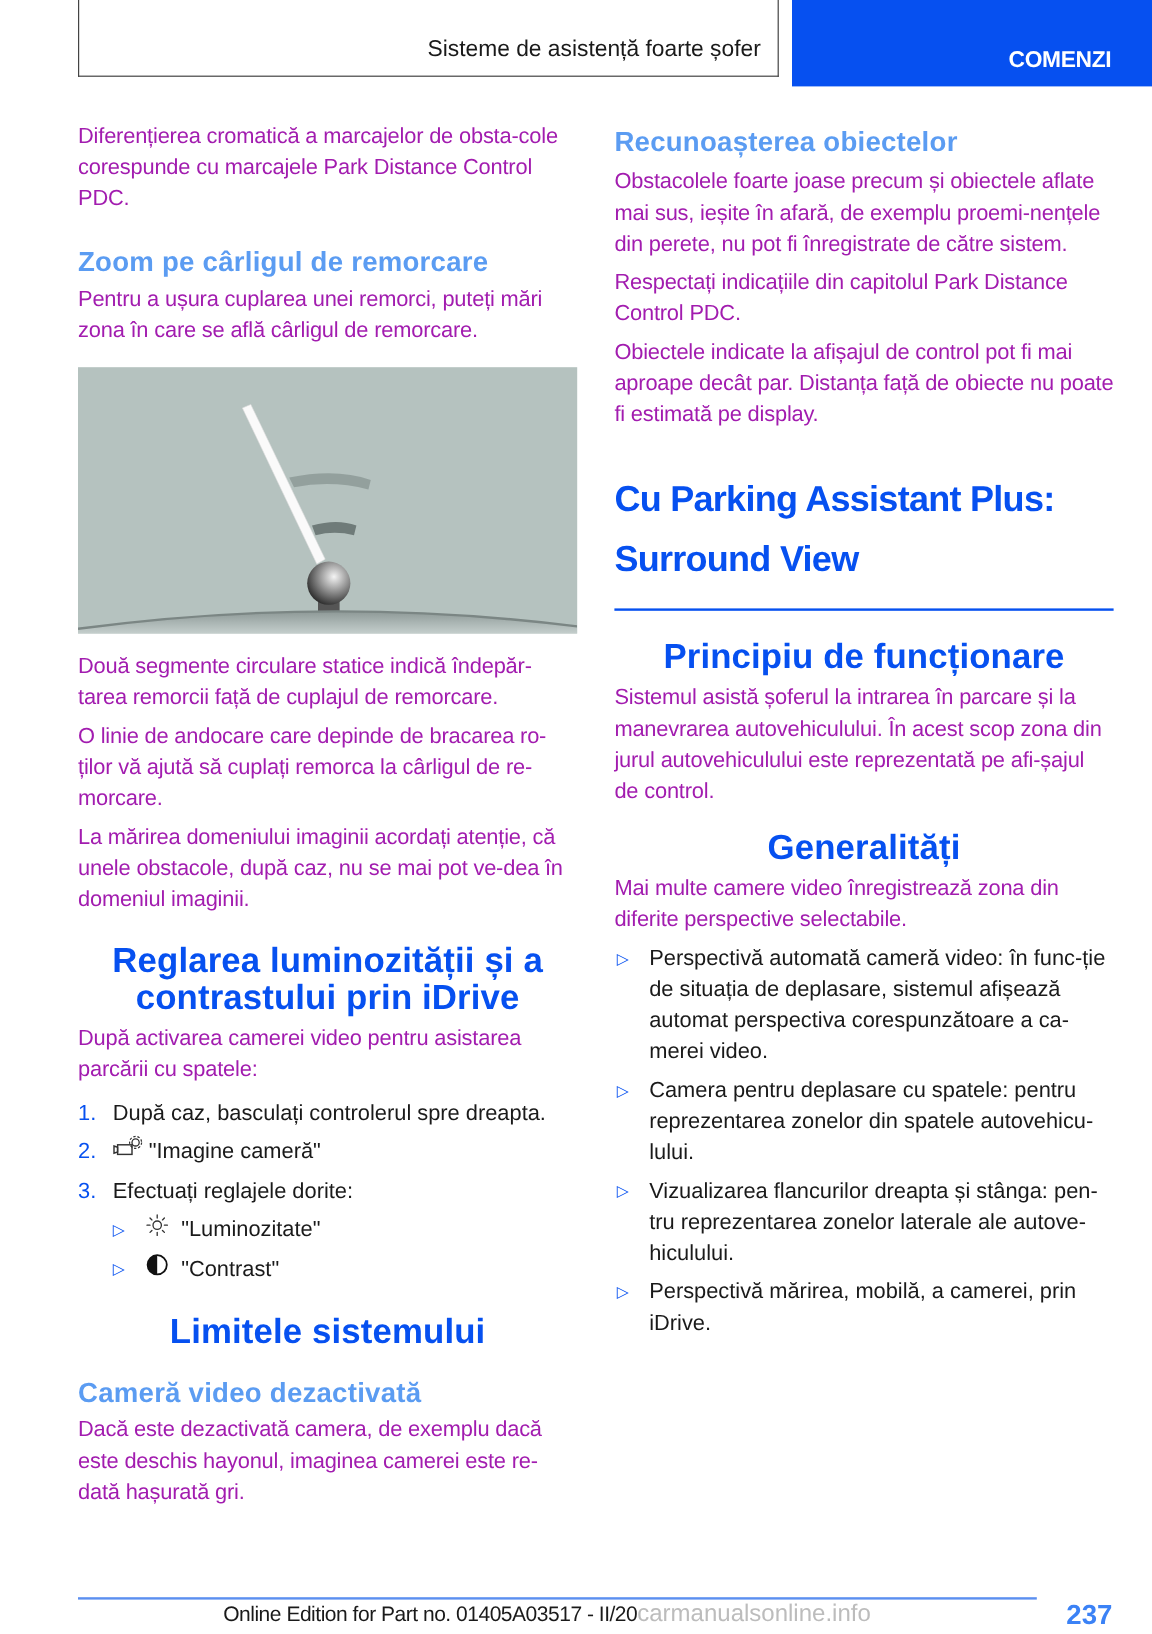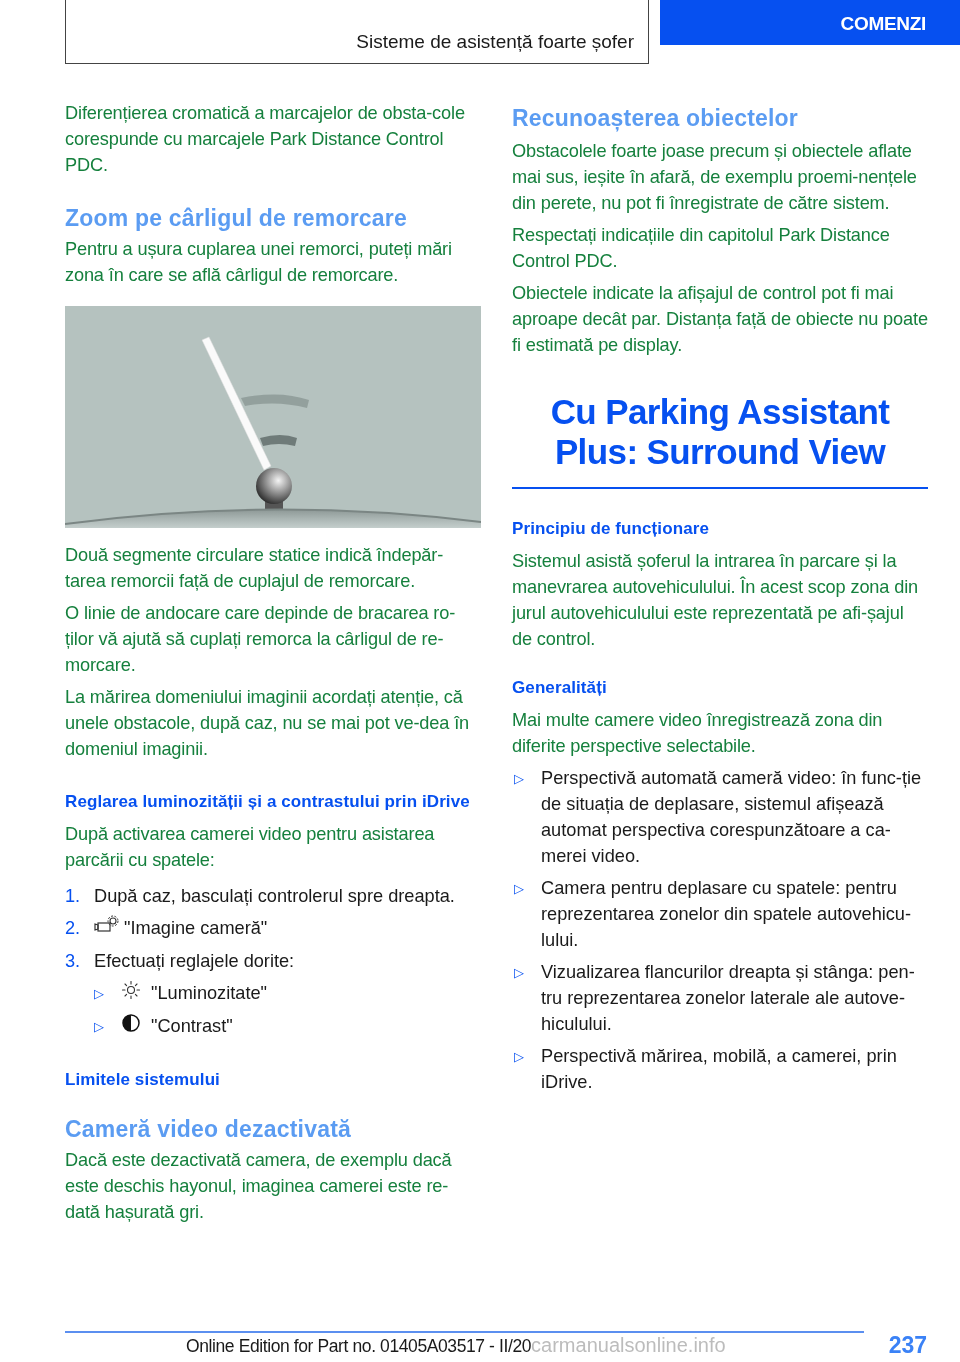--- a/index.html
+++ b/index.html
@@ -7,37 +7,37 @@
     body { position: relative; font-family: "Liberation Sans", sans-serif; color: #1a1a1a; }
 
     .hdr-left {
       position: absolute; left: 65px; top: -2px; width: 584px; height: 66px;
       border: 1.5px solid #444; border-top: none; background: #fff;
     }
     .hdr-left span {
       position: absolute; right: 14px; bottom: 10px; font-size: 19px; color: #1a1a1a;
     }
     .hdr-right {
-      position: absolute; left: 660px; top: 0; width: 300px; height: 45px;
+      position: absolute; left: 660px; top: 0; width: 300px; height: 72px;
       background: #0650f0;
     }
     .hdr-right span {
       position: absolute; right: 34px; bottom: 10px; font-size: 19px; font-weight: bold; color: #fff;
       letter-spacing: -0.3px;
     }
 
     .col { position: absolute; top: 100px; }
     .col-left { left: 65px; width: 416px; }
     .col-right { left: 512px; width: 416px; }
 
-    p.body { font-size: 18.2px; line-height: 26px; color: #15803d; margin-bottom: 6px; letter-spacing: -0.15px; }
+    p.body { font-size: 18.2px; line-height: 26px; color: #a21caf; margin-bottom: 6px; letter-spacing: -0.15px; }
 
     .h-light { color: #5b9cf2; font-weight: bold; font-size: 23px; line-height: 28px; letter-spacing: 0.2px; }
-    .h-main { color: #0650f0; font-weight: bold; font-size: 17px; line-height: 31px; letter-spacing: 0.1px; }
-    .h-big { color: #0650f0; font-weight: bold; font-size: 35px; line-height: 40px; letter-spacing: -0.6px; text-align: center; }
+    .h-main { color: #0650f0; font-weight: bold; font-size: 29px; line-height: 31px; letter-spacing: 0.1px; text-align: center; }
+    .h-big { color: #0650f0; font-weight: bold; font-size: 30px; line-height: 50px; letter-spacing: -0.6px; }
 
     .fig {
       width: 416px; height: 222px; background: #b5c2bf; position: relative; overflow: hidden;
       margin-top: 18px; margin-bottom: 14px;
     }
 
     .ol-item { display: flex; font-size: 18.2px; line-height: 26px; margin-bottom: 6px; }
     .ol-num { width: 29px; color: #0650f0; flex-shrink: 0; }
     .ul-item { display: flex; font-size: 18.2px; line-height: 26px; margin-bottom: 6px; }
     .tri { color: #0650f0; font-size: 13px; width: 29px; flex-shrink: 0; padding-left: 2px; padding-top: 1px; }

